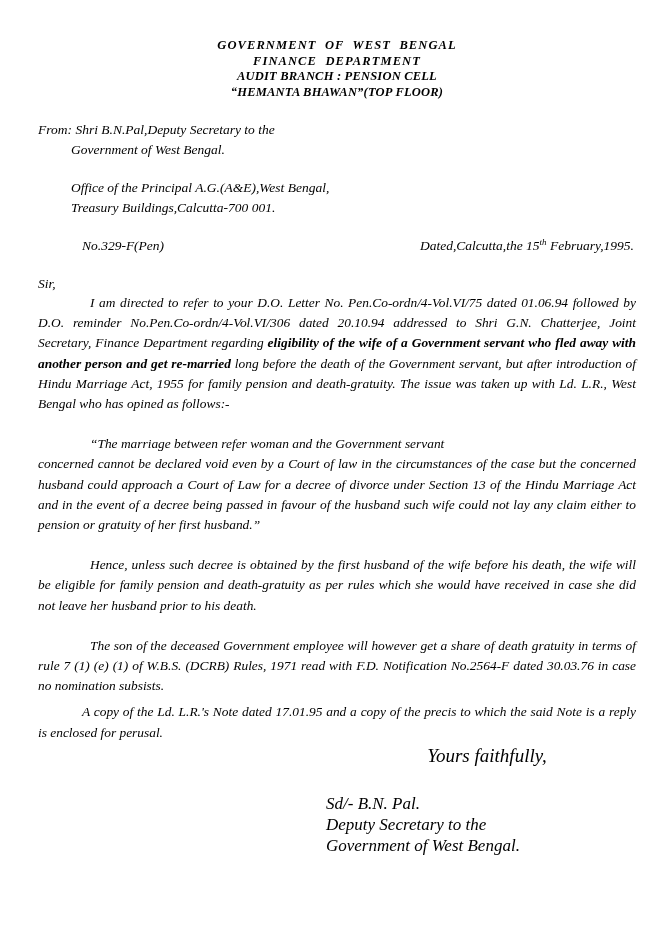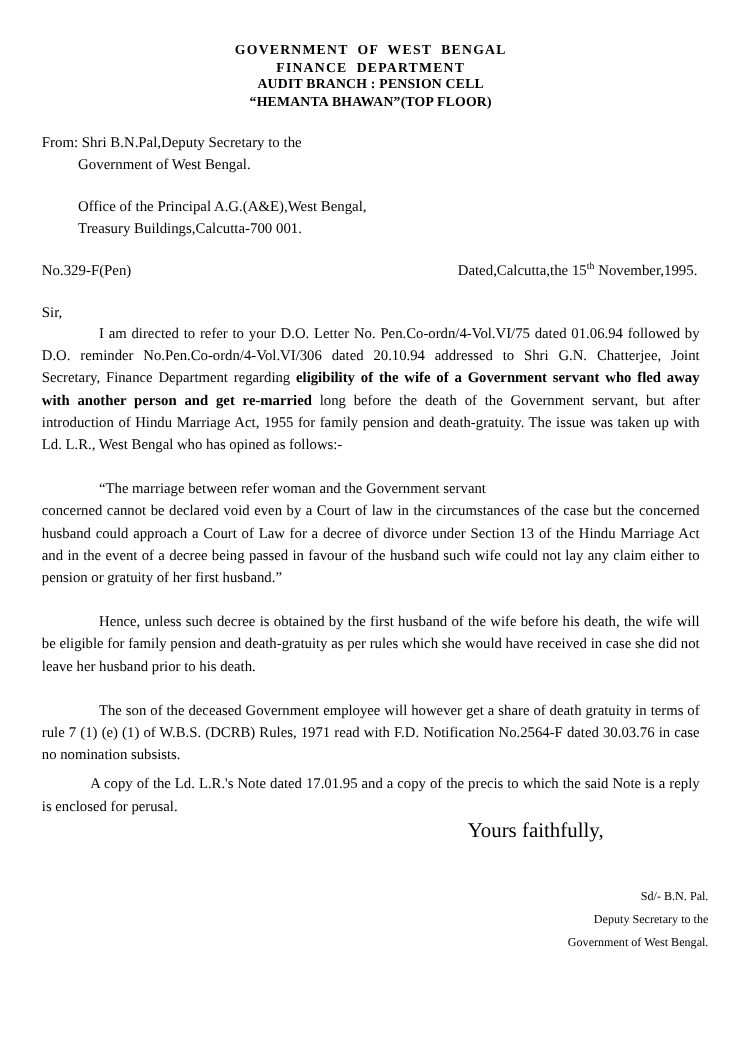--- a/index.html
+++ b/index.html
@@ -13,20 +13,21 @@
     font-family: "Liberation Serif", "DejaVu Serif", serif;
     color: #000000;
     -webkit-font-smoothing: antialiased;
   }
   .page {
     position: relative;
     width: 672px;
     height: 741px;
     background: #ffffff;
     box-sizing: border-box;
+    font-style: italic;
   }
   .content {
     position: absolute;
     left: 38px;
     top: 38px;
     width: 598px;
   }
 
   
   .letterhead {
@@ -50,20 +51,21 @@
   .addr-gap { height: 19px; }
 
   
   .refline {
     margin-top: 19px;
     font-size: 13.5px;
     line-height: 19px;
     display: flex;
     justify-content: space-between;
     align-items: baseline;
+    margin-left: 44px;
   }
   .refline .ref-no { white-space: pre; }
   .refline .ref-date { white-space: pre; padding-right: 2px; }
   .refline sup { font-size: 9px; vertical-align: super; line-height: 0; }
 
   
   .salutation { margin-top: 19px; font-size: 13.5px; line-height: 19px; }
 
   p.body {
     margin: 0;
@@ -85,24 +87,24 @@
   
   .closing {
     margin-top: 2px;
     font-size: 19px;
     line-height: 21px;
     text-align: center;
     width: 318px;
     margin-left: 290px;
   }
   .sign-block {
-    margin-top: 39px;
-    font-size: 11px;
+    margin-top: 27px;
+    font-size: 17px;
     line-height: 21px;
-    text-align: right;
+    text-align: left;
     width: 318px;
     margin-left: 288px;
   }
   .sign-block .sline { display: block; white-space: pre; }
 </style>
 </head>
 <body>
 
 <div class="page">
   <div class="content">
@@ -119,21 +121,21 @@
       <span class="addr-indent">Government of West Bengal.</span>
 
       <div class="addr-gap"></div>
 
       <span class="addr-indent">Office of the Principal A.G.(A&amp;E),West Bengal,</span>
       <span class="addr-indent">Treasury Buildings,Calcutta-700 001.</span>
     </div>
 
     <div class="refline">
       <span class="ref-no">No.329-F(Pen)</span>
-      <span class="ref-date"><span>Dated,Calcutta,the 15</span><sup>th</sup><span> November,1995.</span></span>
+      <span class="ref-date"><span>Dated,Calcutta,the 15</span><sup>th</sup><span> February,1995.</span></span>
     </div>
 
     <div class="salutation">Sir,</div>
 
     <p class="body p-first"><span class="indent"></span><span>I am directed to refer to your D.O. Letter No. Pen.Co-ordn/4-Vol.VI/75 dated 01.06.94 followed by D.O. reminder No.Pen.Co-ordn/4-Vol.VI/306 dated 20.10.94 addressed to Shri G.N. Chatterjee, Joint Secretary, Finance Department regarding </span><b>eligibility of the wife of a Government servant who fled away with another person and get re-married</b><span> long before the death of the Government servant, but after introduction of Hindu Marriage Act, 1955 for family pension and death-gratuity. The issue was taken up with Ld. L.R., West Bengal who has opined as follows:-</span></p>
 
     <div class="para-gap-lg"></div>
 
     <p class="body"><span class="indent"></span><span>“The     marriage     between     refer     woman     and     the     Government     servant</span></p>
     <p class="body">concerned cannot be declared void even by a Court of law in the circumstances of the case but the concerned husband could approach a Court of Law for a decree of divorce  under Section 13 of  the Hindu Marriage Act and in the event of a decree being passed in  favour of the husband such wife could not lay any claim either to pension or gratuity of her first husband.”</p>

